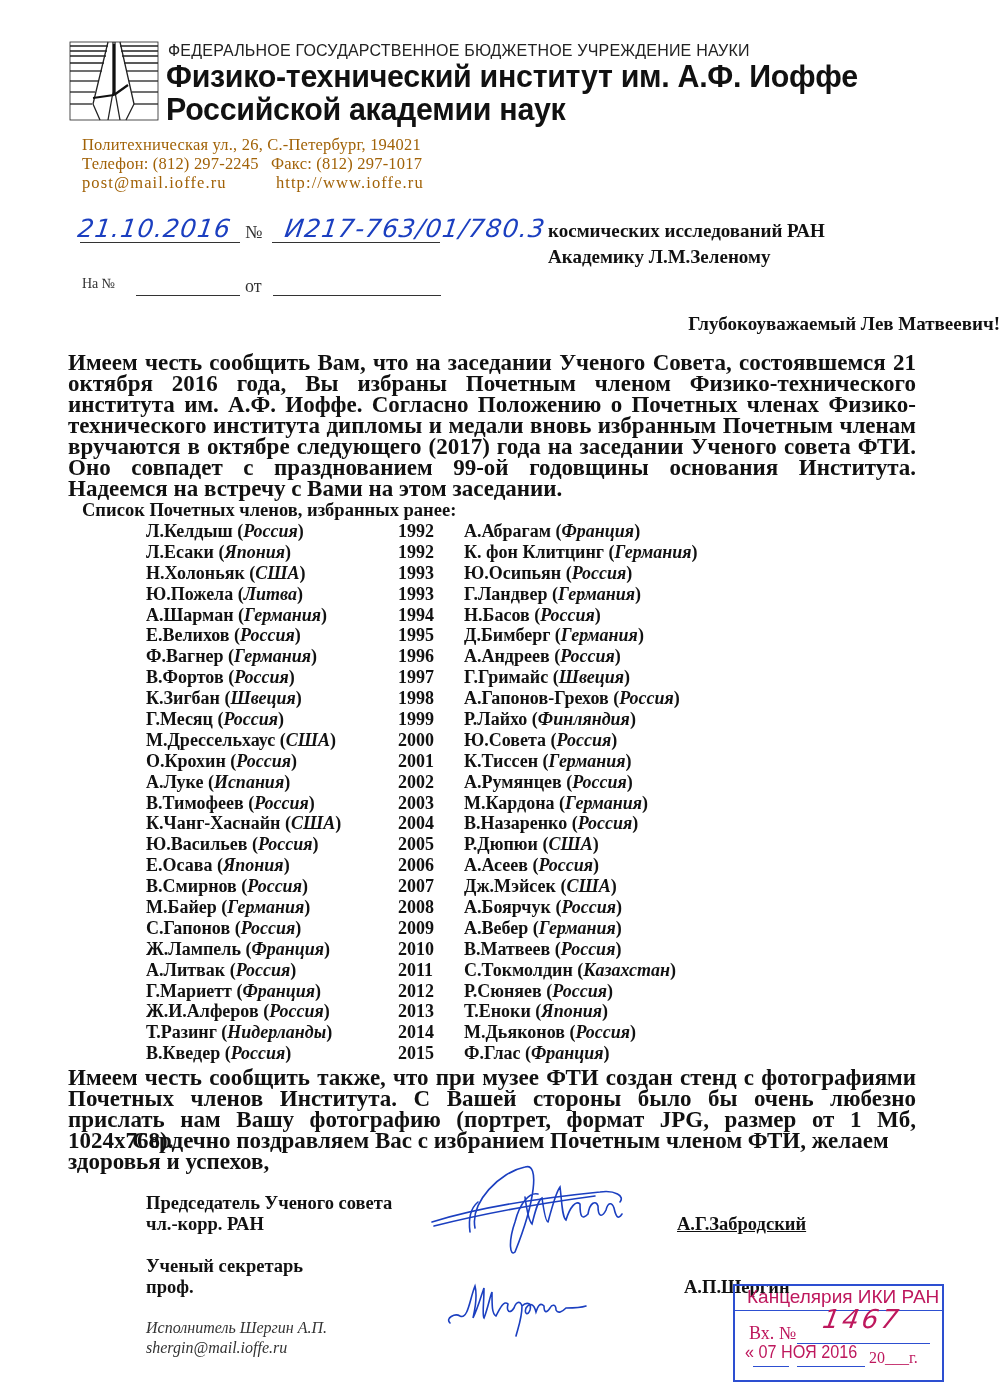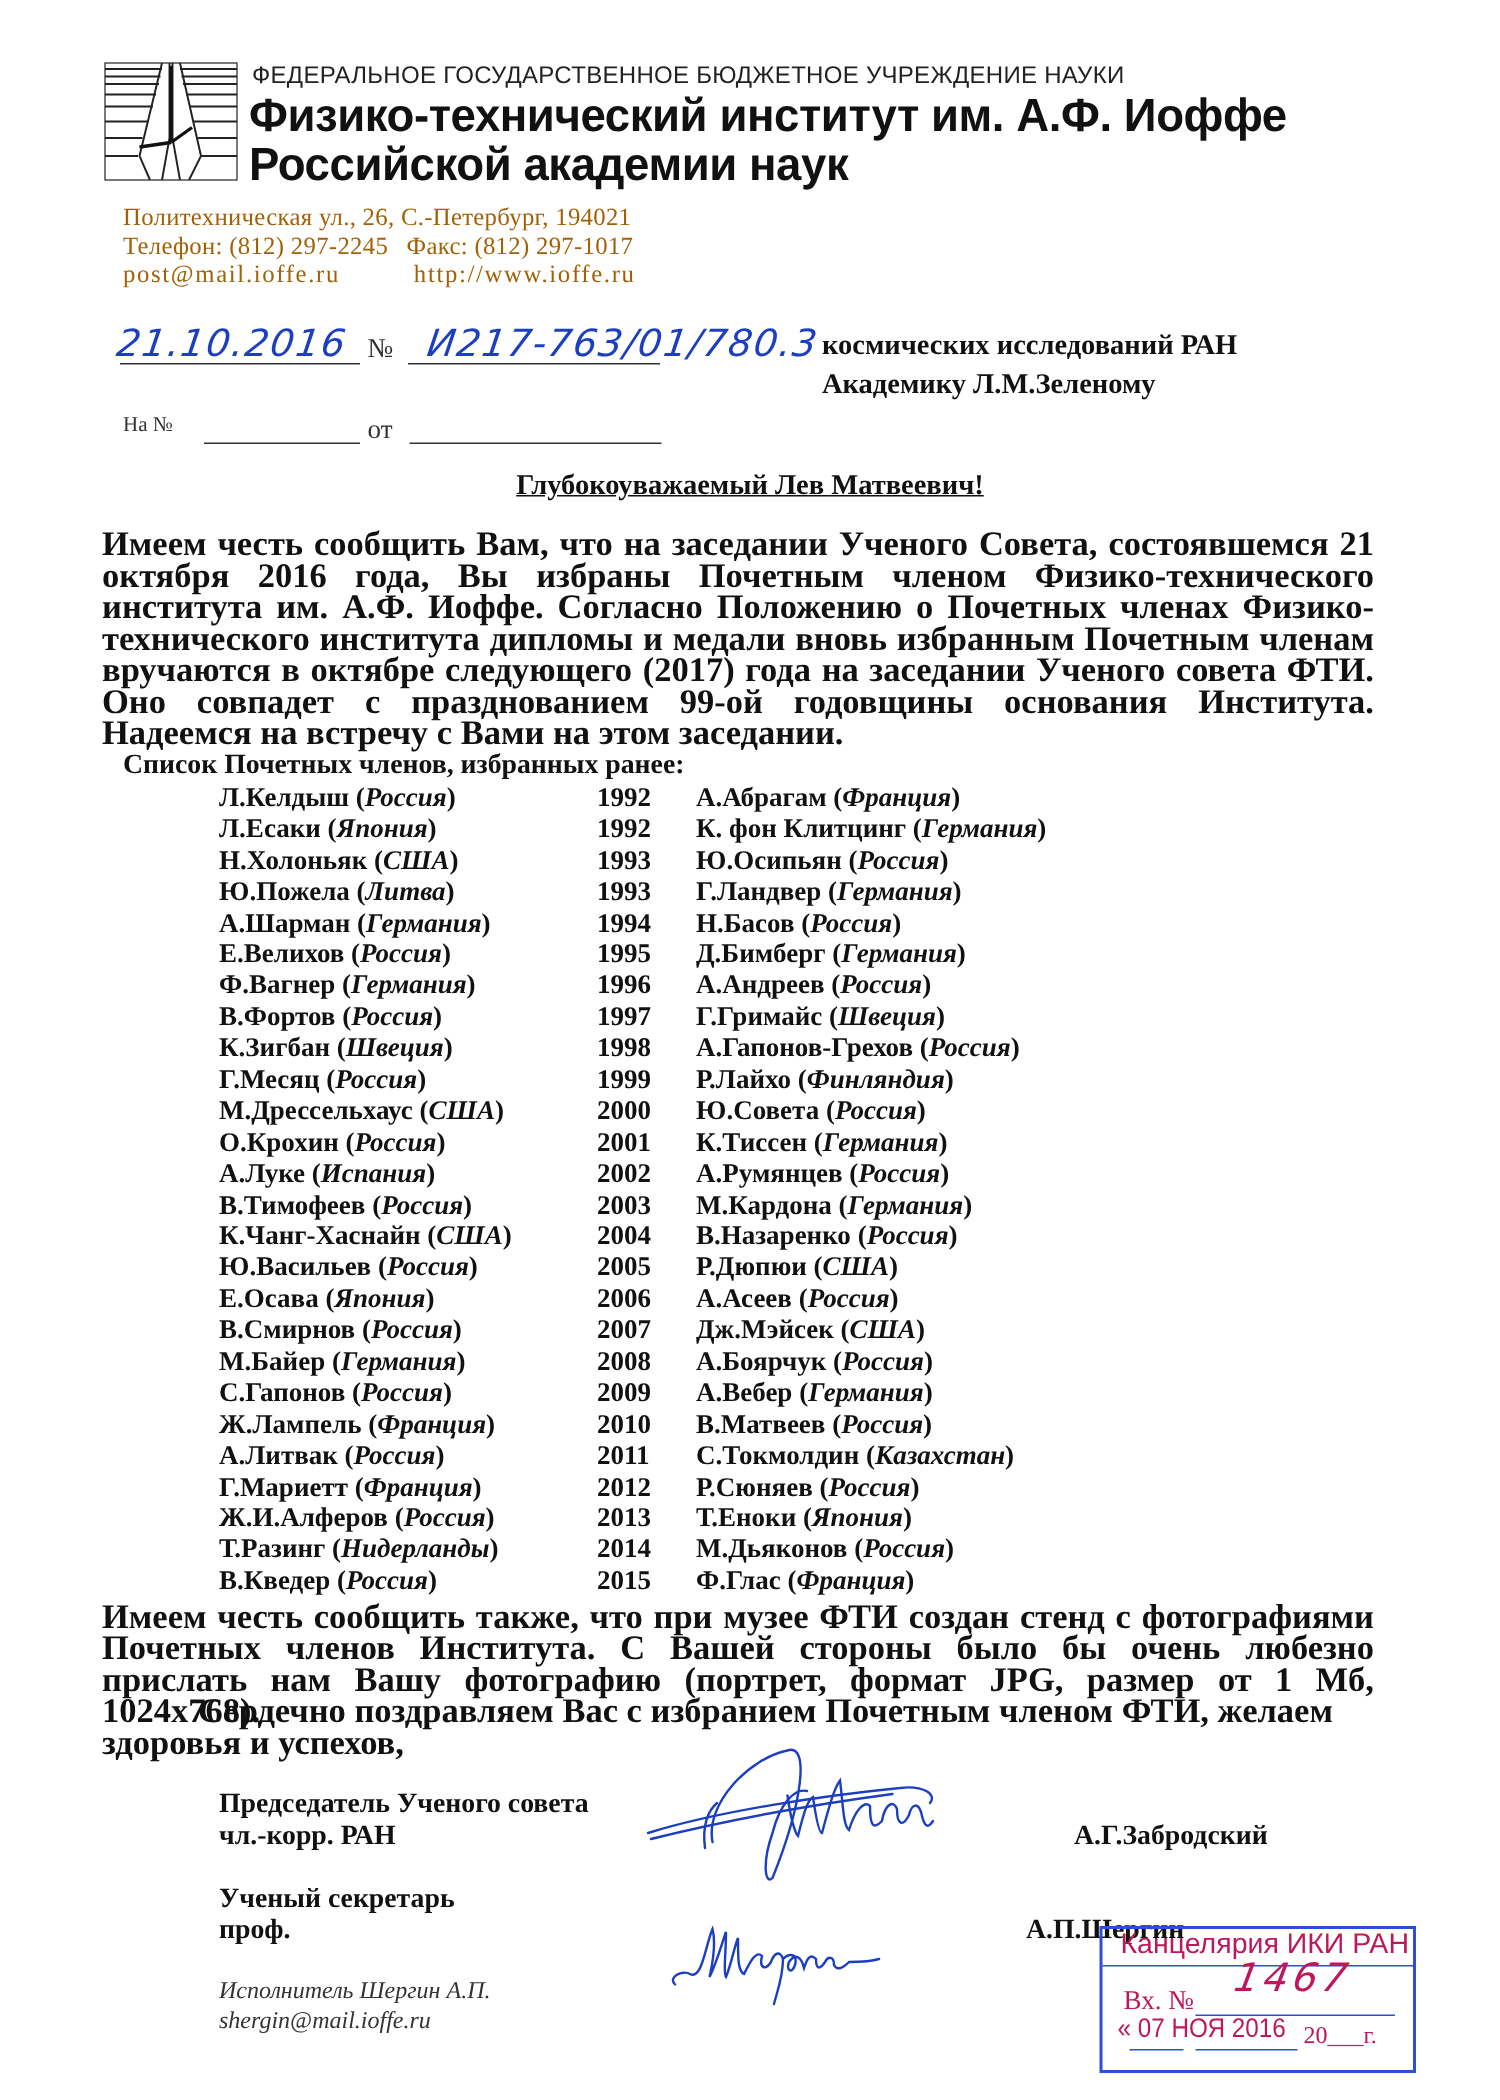--- a/index.html
+++ b/index.html
@@ -28,21 +28,21 @@
   .ul-date { left: 80px; top: 242px; width: 160px; }
   .ul-num { left: 272px; top: 242px; width: 168px; }
   .no-sign { left: 245px; top: 222px; font-size: 18px; color: #333; }
   .na-label { left: 82px; top: 276px; font-size: 14px; color: #333; }
   .ul-na { left: 136px; top: 295px; width: 104px; }
   .ot-label { left: 245px; top: 276px; font-size: 18px; color: #333; }
   .ul-ot { left: 273px; top: 295px; width: 168px; }
 
   .addressee { left: 548px; top: 218px; font-weight: bold; font-size: 19px; line-height: 26px; color: #111; white-space: nowrap; }
 
-  .salutation { left: 0; width: 1000px; top: 313px; text-align: center; font-weight: bold; font-size: 19px; color: #111; text-decoration: underline; }
+  .salutation { left: 0; width: 1000px; top: 313px; text-align: right; font-weight: bold; font-size: 19px; color: #111; }
 
   .body-text { left: 68px; width: 848px; font-weight: bold; font-size: 23px; line-height: 21px; text-align: justify; color: #111; }
   .p1 { top: 352px; }
   .list-title { left: 82px; top: 500px; font-weight: bold; font-size: 18.5px; color: #111; }
 
   
   .members { left: 146px; top: 521px; width: 620px; }
   .mrow { display: flex; height: 20.9px; font-weight: bold; font-size: 18px; line-height: 20.9px; white-space: nowrap; color: #111; }
   .mrow .c1 { width: 252px; }
   .mrow .yr { width: 66px; }
@@ -51,21 +51,21 @@
 
   .p2 { top: 1067px; }
   .p3 { top: 1130px; }
   .p3 .indent { display: inline-block; width: 64px; }
 
   
   .sig-label { left: 146px; font-weight: bold; font-size: 18.5px; line-height: 21px; color: #111; white-space: nowrap; }
   .sig1-label { top: 1193px; }
   .sig2-label { top: 1256px; }
   .sig-name { font-weight: bold; font-size: 18.5px; color: #111; white-space: nowrap; }
-  .sig1-name { left: 716px; top: 1214px; }
+  .sig1-name { left: 677px; top: 1214px; text-decoration: underline; }
   .sig2-name { left: 684px; top: 1277px; }
   .sig1-svg { left: 430px; top: 1162px; width: 230px; height: 100px; }
   .sig2-svg { left: 440px; top: 1278px; width: 150px; height: 60px; }
 
   .executor { left: 146px; top: 1318px; font-style: italic; font-size: 16px; line-height: 20px; color: #333; white-space: nowrap; }
 
   
   .stamp { left: 733px; top: 1284px; width: 207px; height: 94px; border: 2px solid #2d4fd1; color: #be185d; font-family: "Liberation Sans", sans-serif; }
   .stamp-title { position: absolute; left: 12px; top: 0px; font-size: 19px; white-space: nowrap; }
   .stamp-line { position: absolute; border-bottom: 1px solid #2d4fd1; }

